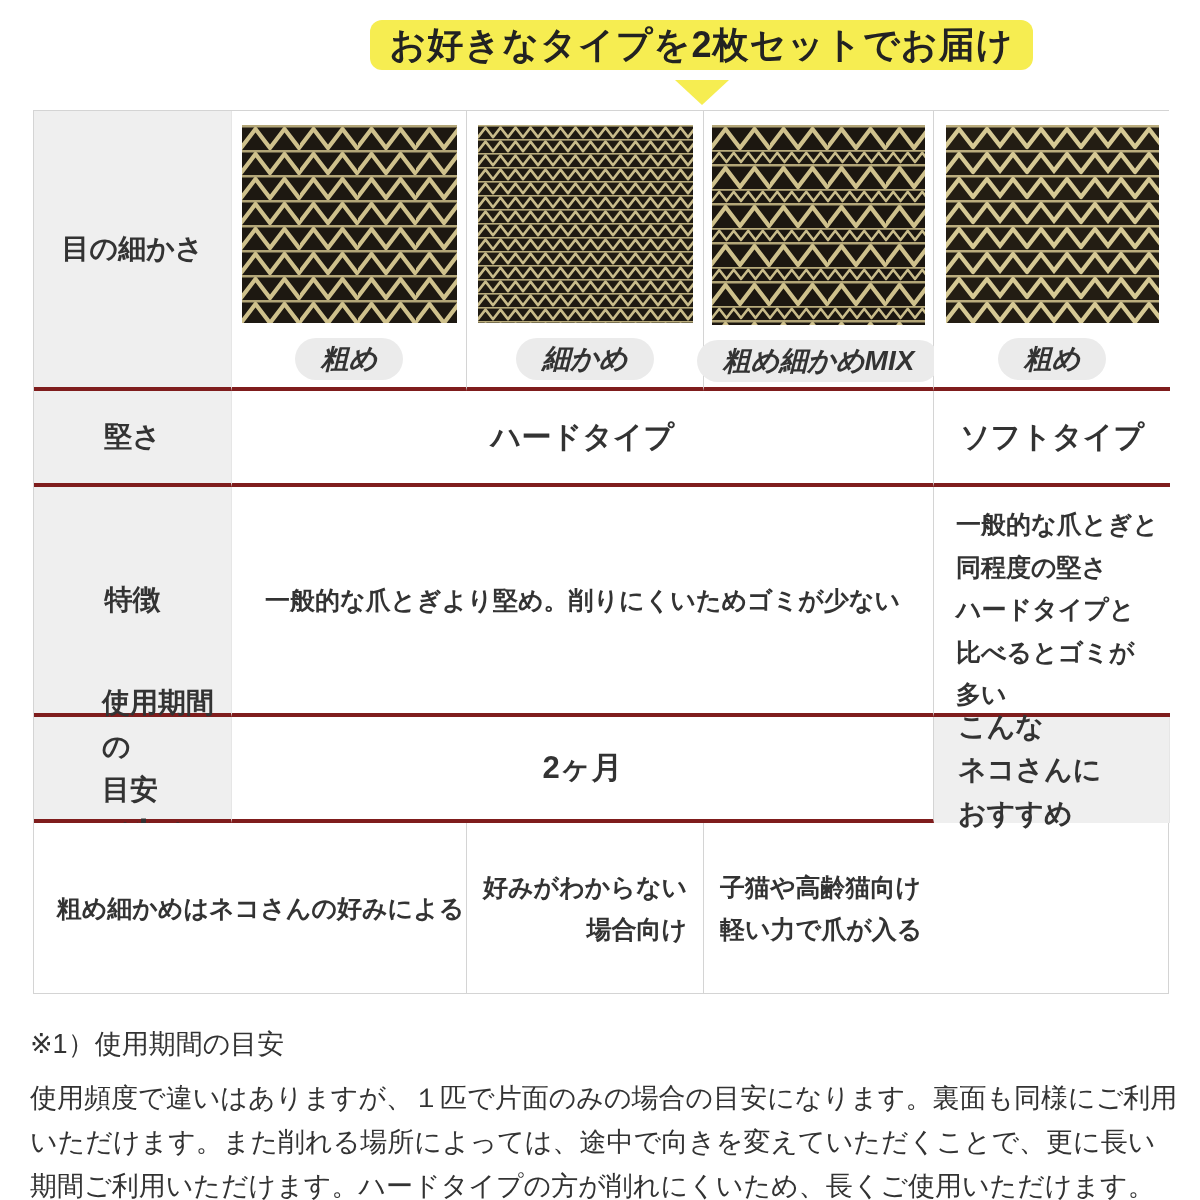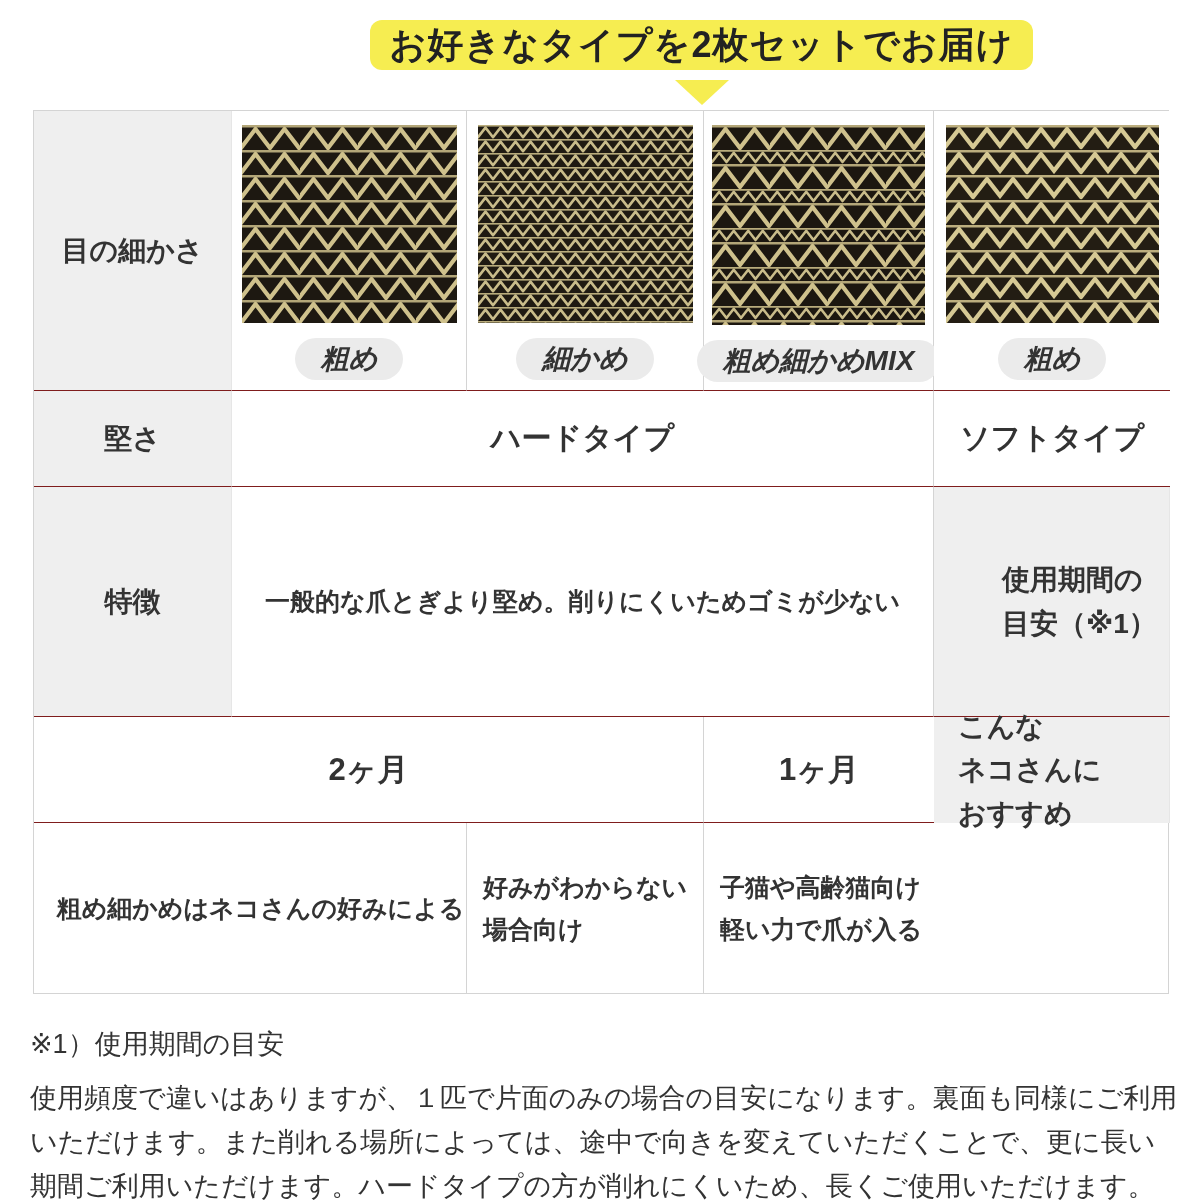--- a/index.html
+++ b/index.html
@@ -35,21 +35,21 @@
   .cmp-table {
     position:absolute; left:33px; top:110px;
     width:1136px;
     display:grid;
     grid-template-columns:198px 235px 237px 230px 236px;
     grid-template-rows:280px 96px 230px 106px 170px;
     border:1px solid #d4d4d4;
   }
   .cell {
     border-right:1px solid #d4d4d4;
-    border-bottom:1px solid #7f1d1d;
+    border-bottom:4px solid #7f1d1d;
     background:#fff;
     display:flex; align-items:center; justify-content:center;
     text-align:center;
   }
   .cell.last-col { border-right:none; }
   .cell.last-row { border-bottom:none; }
   .rowhead {
     background:#efefef;
     border-right-color:#e6e6e6;
     font-size:28px; font-weight:700; color:#333;
@@ -174,42 +174,46 @@
     <div class="cell last-col type-name">
       <span>ソフトタイプ</span>
     </div>
 
     <div class="cell rowhead">
       <span>特徴</span>
     </div>
     <div class="cell span3 body-text">
       <span>一般的な爪とぎより堅め。削りにくいためゴミが少ない</span>
     </div>
+    <div class="cell last-col body-text feature-soft">
+      <span style="white-space:pre-line;">一般的な爪とぎと
+同程度の堅さ
+ハードタイプと
+比べるとゴミが
+多い</span>
+    </div>
 
     <div class="cell rowhead left-align">
       <span style="white-space:pre-line;margin-left:44px;">使用期間の
 目安（※1）</span>
     </div>
     <div class="cell span3 duration">
       <span>2ヶ月</span>
-    </div>
-    <div class="cell last-col duration">
-      <span>1ヶ月</span>
     </div>
 
     <div class="cell rowhead left-align last-row">
       <span style="white-space:pre-line;">こんな
 ネコさんに
 おすすめ</span>
     </div>
     <div class="cell span2 body-text last-row">
       <span>粗め細かめはネコさんの好みによる</span>
     </div>
     <div class="cell body-text reco-left-align last-row">
-      <span style="white-space:pre-line;">好みがわからない
+      <span style="white-space:pre-line;text-align:right;">好みがわからない
 場合向け</span>
     </div>
     <div class="cell last-col body-text reco-left-align last-row">
       <span style="white-space:pre-line;">子猫や高齢猫向け
 軽い力で爪が入る</span>
     </div>
   </div>
 
   <div class="footnote">
     <div class="footnote-title">※1）使用期間の目安</div>

